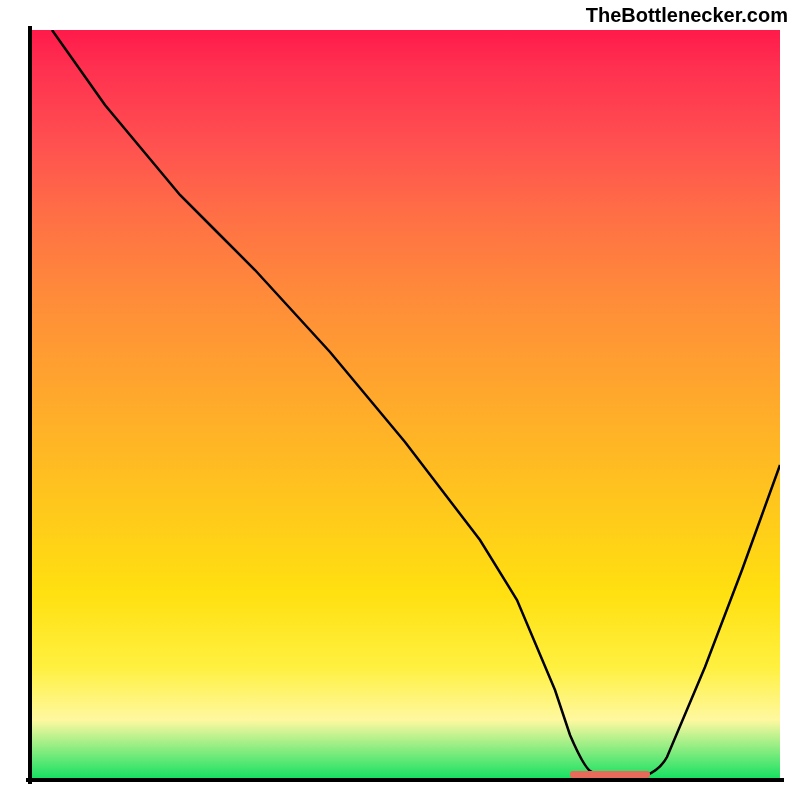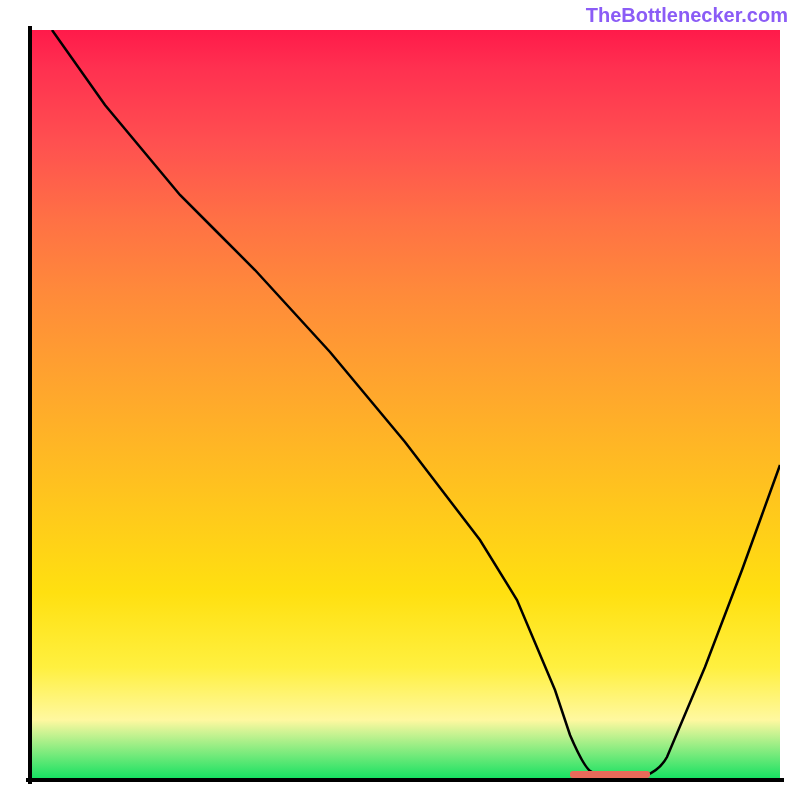--- a/index.html
+++ b/index.html
@@ -14,21 +14,21 @@
     position: relative;
     width: 800px;
     height: 800px;
   }
   .watermark {
     position: absolute;
     top: 4px;
     right: 12px;
     font-size: 20px;
     font-weight: bold;
-    color: #8b5cf6;
+    color: #000000;
     z-index: 10;
   }
   .plot-area {
     position: absolute;
     left: 30px;
     top: 30px;
     width: 750px;
     height: 750px;
   }
   .gradient-bg {

